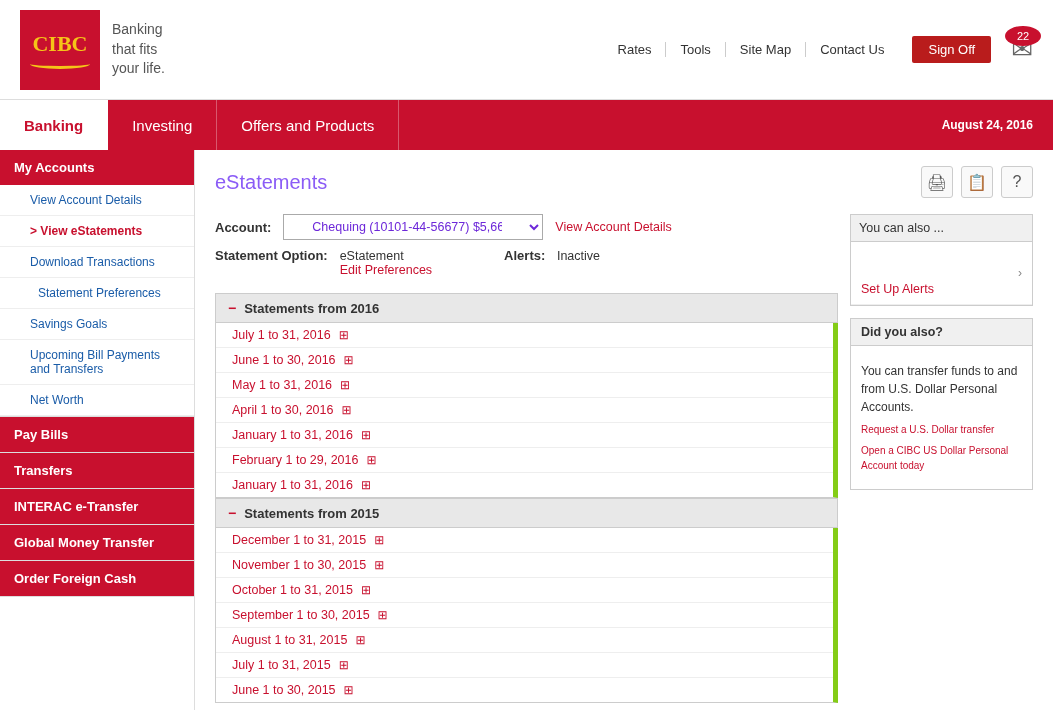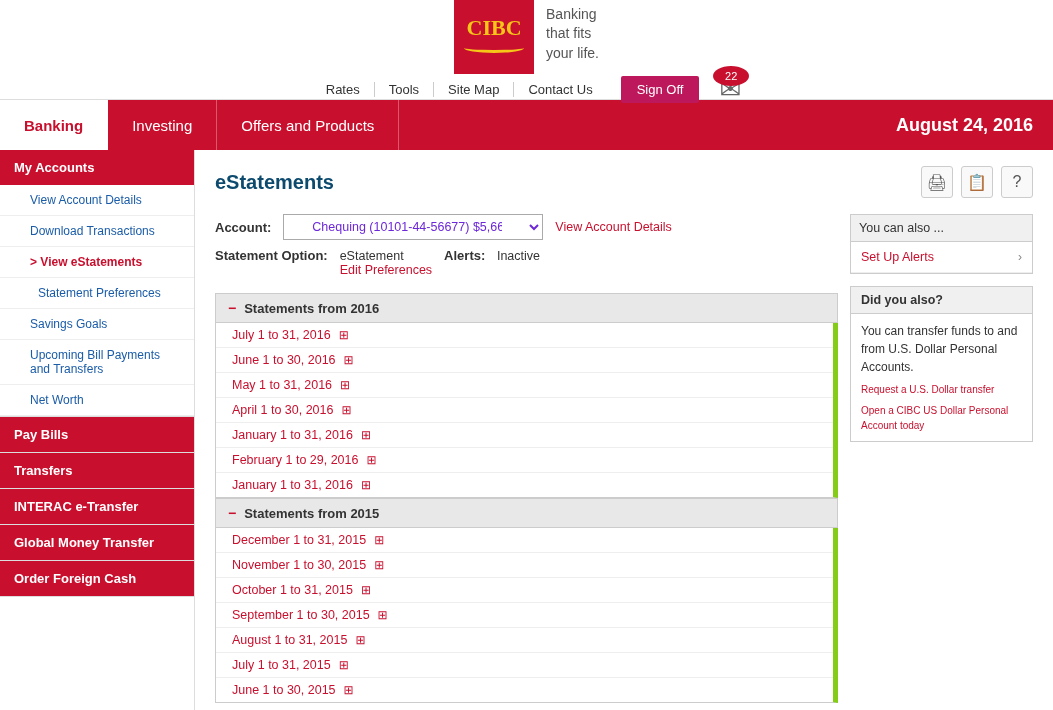--- a/index.html
+++ b/index.html
@@ -1,90 +1,90 @@
 <!DOCTYPE html>
 <html><head>
   <meta charset="utf-8">
   <style>
     * { margin: 0; padding: 0; box-sizing: border-box; }
     body { font-family: Arial, sans-serif; font-size: 13px; background: #f0f0f0; color: #333; width: 1053px; }
 
     
-    .top-bar { background: #fff; padding: 0 20px; display: flex; align-items: center; justify-content: center; height: 100px; border-bottom: 1px solid #ddd; flex-direction: column; }
+    .top-bar { background: #fff; padding: 0 20px; display: flex; align-items: center; justify-content: space-between; height: 100px; border-bottom: 1px solid #ddd; }
     .logo-area { display: flex; align-items: center; gap: 12px; }
     .logo-box { background: #c8102e; width: 80px; height: 80px; display: flex; align-items: center; justify-content: center; position: relative; }
     .logo-text-cibc { color: #f5c518; font-size: 22px; font-weight: 900; font-family: serif; }
     .tagline { font-size: 14px; color: #555; line-height: 1.4; }
     .top-nav { display: flex; align-items: center; gap: 0; font-size: 13px; }
     .top-nav a { color: #333; text-decoration: none; padding: 0 14px; border-right: 1px solid #ccc; }
     .top-nav a:last-of-type { border-right: none; }
-    .sign-off-btn { background: #be185d; color: #fff; border: none; padding: 6px 16px; font-size: 13px; cursor: pointer; margin-left: 14px; border-radius: 2px; }
+    .sign-off-btn { background: #b91c1c; color: #fff; border: none; padding: 6px 16px; font-size: 13px; cursor: pointer; margin-left: 14px; border-radius: 2px; }
     .mail-icon-wrap { margin-left: 20px; position: relative; cursor: pointer; }
     .mail-badge { position: absolute; top: -8px; right: -8px; background: #c8102e; color: #fff; border-radius: 50%; width: 36px; height: 20px; font-size: 11px; display: flex; align-items: center; justify-content: center; font-weight: normal; }
 
     
     .nav-tabs { background: #c8102e; display: flex; align-items: stretch; height: 50px; }
     .nav-tab { padding: 0 24px; display: flex; align-items: center; font-size: 15px; color: #fff; cursor: pointer; border-right: 1px solid rgba(255,255,255,0.3); text-decoration: none; }
     .nav-tab.active { background: #fff; color: #c8102e; font-weight: bold; }
-    .nav-tab-date { margin-left: auto; padding: 0 20px; display: flex; align-items: center; color: #fff; font-size: 18px; font-weight: bold; }
+    .nav-tab-date { margin-left: auto; padding: 0 20px; display: flex; align-items: center; color: #fff; font-size: 12px; font-weight: bold; }
 
     
     .page-body { display: flex; background: #fff; min-height: 560px; }
 
     
     .sidebar { width: 195px; background: #fff; border-right: 1px solid #ddd; flex-shrink: 0; }
     .sidebar-section { border-bottom: 1px solid #ddd; }
     .sidebar-section-header { background: #c8102e; color: #fff; padding: 10px 14px; font-size: 13px; font-weight: bold; cursor: pointer; }
     .sidebar-item { padding: 8px 14px 8px 22px; font-size: 12.5px; color: #1a5ca8; cursor: pointer; border-bottom: 1px solid #eee; text-decoration: none; display: block; }
     .sidebar-item.active { color: #c8102e; font-weight: bold; }
     .sidebar-item.level2 { padding-left: 30px; font-size: 12px; }
     .sidebar-item.level3 { padding-left: 38px; font-size: 12px; }
 
     
     .main-content { flex: 1; padding: 16px 20px; }
     .page-header { display: flex; align-items: center; justify-content: space-between; margin-bottom: 16px; }
-    .page-title { font-size: 20px; color: #0c4a6e; font-weight: bold; }
+    .page-title { font-size: 20px; color: #8b5cf6; font-weight: normal; }
     .page-actions { display: flex; gap: 8px; align-items: center; }
     .action-icon { width: 32px; height: 32px; border: 1px solid #ccc; border-radius: 3px; display: flex; align-items: center; justify-content: center; cursor: pointer; background: #f9f9f9; color: #555; font-size: 16px; }
 
     
     .account-row { display: flex; align-items: center; margin-bottom: 8px; gap: 12px; }
     .account-label { font-size: 13px; font-weight: bold; color: #333; white-space: nowrap; }
     .account-select { border: 1px solid #aaa; padding: 4px 24px; font-size: 12.5px; color: #6d28d9; background: #fff; width: 260px; }
     .view-details-link { color: #c8102e; font-size: 12.5px; text-decoration: none; cursor: pointer; }
 
     
     .stmt-row { display: flex; align-items: flex-start; margin-bottom: 16px; gap: 12px; }
     .stmt-label { font-size: 13px; font-weight: bold; color: #333; white-space: nowrap; }
     .stmt-value { font-size: 12.5px; color: #333; }
     .stmt-link { color: #c8102e; font-size: 12.5px; text-decoration: none; cursor: pointer; display: block; }
-    .alerts-section { }
+    .alerts-section { margin-left: 60px; }
     .alerts-label { font-weight: bold; font-size: 13px; color: #333; }
     .alerts-value { font-size: 12.5px; color: #333; margin-left: 8px; }
 
     
     .stmt-section { margin-bottom: 0; }
     .stmt-section-header { background: #e8e8e8; padding: 6px 12px; font-size: 13px; font-weight: bold; color: #333; display: flex; align-items: center; gap: 8px; border: 1px solid #ccc; margin-bottom: 0; }
     .collapse-icon { color: #c8102e; font-size: 14px; cursor: pointer; }
     .stmt-list { border-left: 1px solid #ccc; border-right: 5px solid #84cc16; border-bottom: 1px solid #ccc; }
     .stmt-list-item { padding: 5px 16px; display: flex; align-items: center; gap: 8px; border-bottom: 1px solid #eee; }
     .stmt-list-item:last-child { border-bottom: none; }
     .stmt-list-link { color: #c8102e; font-size: 12.5px; text-decoration: none; cursor: pointer; }
     .pdf-icon { color: #c8102e; font-size: 12px; cursor: pointer; }
 
     
     .right-panel { width: 195px; flex-shrink: 0; padding: 0 0 0 12px; }
     .you-can-also { border: 1px solid #ccc; margin-bottom: 12px; }
     .you-can-also-header { background: #f0f0f0; padding: 6px 8px; font-size: 12.5px; color: #333; border-bottom: 1px solid #ccc; }
     .you-can-also-item { padding: 8px 10px; display: flex; align-items: center; justify-content: space-between; border-bottom: 1px solid #eee; cursor: pointer; }
-    .you-can-also-link { color: #c8102e; font-size: 12.5px; text-decoration: none; flex: 1; }
+    .you-can-also-link { color: #c8102e; font-size: 12.5px; text-decoration: none; flex: 1; margin-top: 32px; }
     .chevron-right { color: #888; font-size: 12px; }
     .did-you-know { border: 1px solid #ccc; }
     .did-you-know-header { background: #f0f0f0; padding: 6px 10px; font-size: 12.5px; font-weight: bold; color: #333; border-bottom: 1px solid #ccc; }
-    .did-you-know-body { padding: 8px 10px; font-size: 12px; color: #333; line-height: 1.5; }
+    .did-you-know-body { padding: 16px 10px; font-size: 12px; color: #333; line-height: 1.5; }
     .did-you-know-link { color: #c8102e; text-decoration: none; display: block; margin-top: 6px; font-size: 10px; }
 
     .main-inner { display: flex; gap: 0; }
     .content-area { flex: 1; }
   </style>
 </head>
 <body>
 
 <div class="top-bar">
   <div class="logo-area">
@@ -119,22 +119,22 @@
   <div class="nav-tab">Offers and Products</div>
   <div class="nav-tab-date">August 24, 2016</div>
 </div>
 
 <div class="page-body">
 
   <div class="sidebar">
     <div class="sidebar-section">
       <div class="sidebar-section-header">My Accounts</div>
       <a class="sidebar-item level2">View Account Details</a>
+      <a class="sidebar-item level2 active">&gt; View eStatements</a>
       <a class="sidebar-item level2">Download Transactions</a>
-      <a class="sidebar-item level2 active">&gt; View eStatements</a>
       <a class="sidebar-item level3">Statement Preferences</a>
       <a class="sidebar-item level2">Savings Goals</a>
       <a class="sidebar-item level2">Upcoming Bill Payments and Transfers</a>
       <a class="sidebar-item level2">Net Worth</a>
     </div>
     <div class="sidebar-section">
       <div class="sidebar-section-header">Pay Bills</div>
     </div>
     <div class="sidebar-section">
       <div class="sidebar-section-header">Transfers</div>

